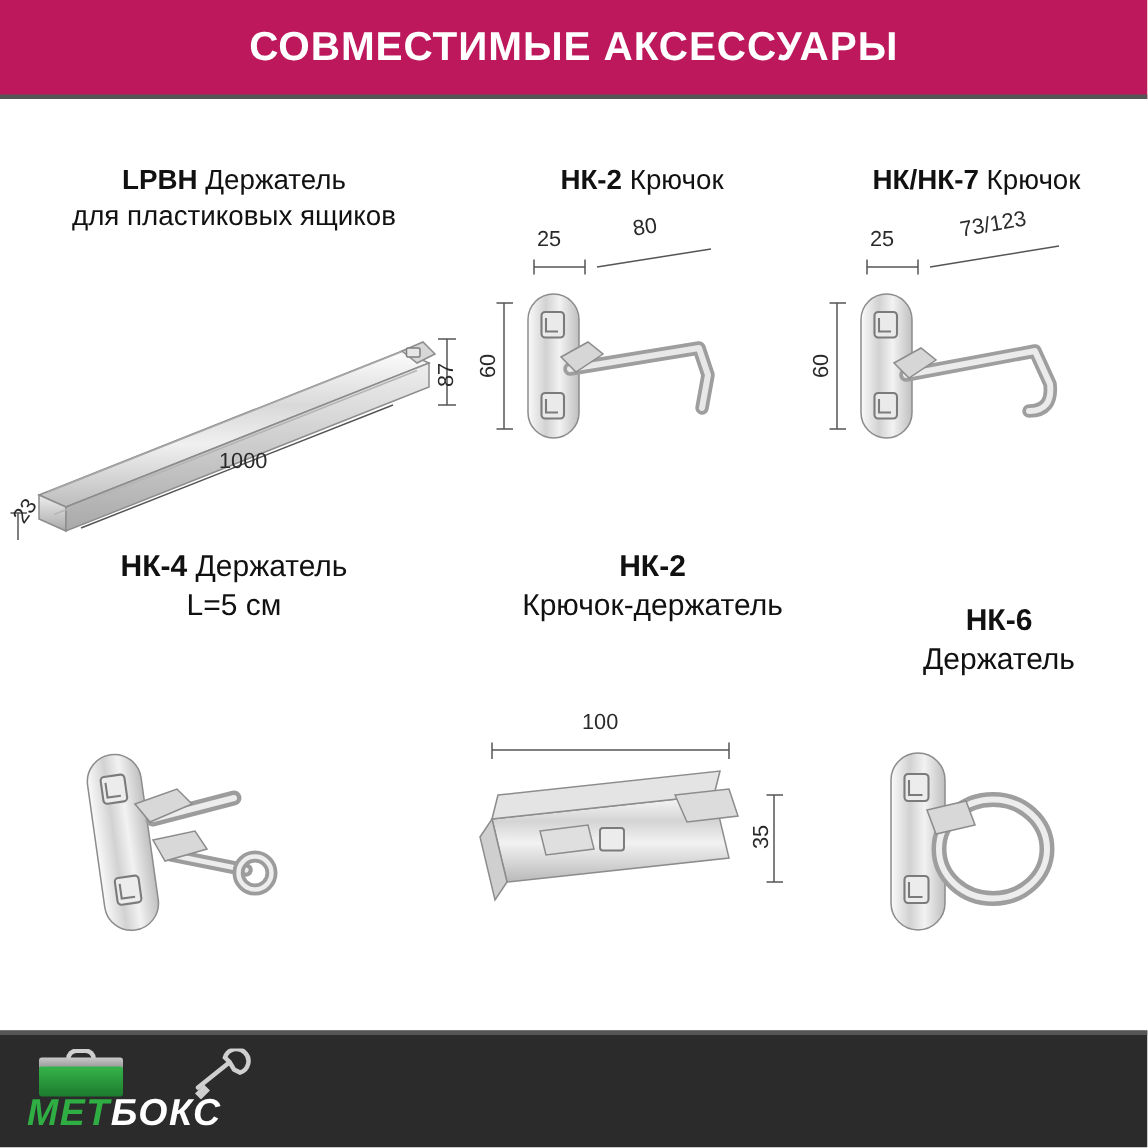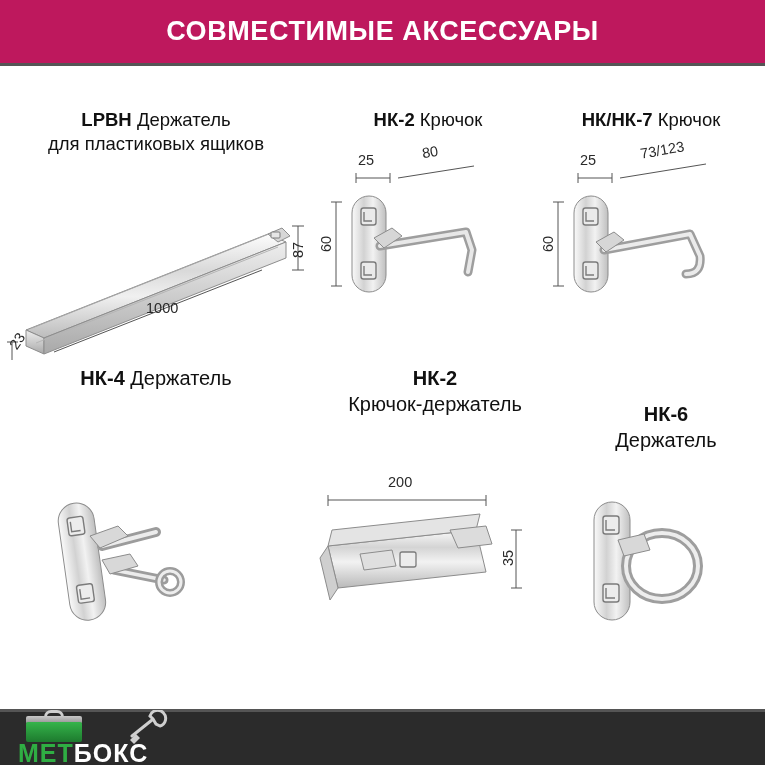--- a/index.html
+++ b/index.html
@@ -56,24 +56,24 @@
     font-size: 14.5px;
     color: #2a2a2a;
     white-space: nowrap;
   }
   .dimtxt.rot90 { transform: rotate(-90deg); transform-origin: 50% 50%; }
 
   
   .footer {
     position:absolute;
     left:0; bottom:0;
-    width:765px; height:56px;
+    width:765px; height:78px;
     background:#2b2b2b;
     border-top:3px solid #555;
-    display:flex; align-items:center;
+    display:flex; align-items:center;font-style:italic;
   }
   .logo-box{
     position:relative;
     margin-left:8px;
     width:168px; height:62px;
     display:flex; align-items:center; justify-content:center;
   }
   .logo-toolbox{
     position:absolute; left:18px; top:4px;
     width:56px; height:30px;
@@ -246,20 +246,21 @@
       <div class="dimtxt" style="left:40px; top:-2px;">25</div>
       <div class="dimtxt" style="left:100px; top:-12px; transform:rotate(-10deg);">73/123</div>
       <div class="dimtxt rot90" style="left:0px; top:82px;">60</div>
     </div>
   </div>
 
   <div class="cell" style="left:6px; top:300px; width:300px; height:310px;">
     <div class="cap" style="width:300px; font-size:20px;">
       <span class="code">НК-4</span>
       <span>Держатель</span>
+      <span class="sub">L=5 см</span>
     </div>
 
     <div class="fig" style="position:absolute; left:0; top:118px; width:300px; height:180px;">
       <svg width="300" height="180" viewBox="0 0 300 180">
 
         <g transform="rotate(-8 110 90)">
           <rect x="60" y="14" width="36" height="118" rx="18" fill="url(#pg)" stroke="#8c8c8c" stroke-width="1"></rect>
           <rect x="69" y="28" width="16" height="18" rx="2.5" fill="#ececec" stroke="#7b7b7b" stroke-width="1.4"></rect>
           <path d="M72,32 v10 h9" fill="none" stroke="#7b7b7b" stroke-width="1.4"></path>
           <rect x="69" y="96" width="16" height="18" rx="2.5" fill="#ececec" stroke="#7b7b7b" stroke-width="1.4"></rect>
@@ -307,21 +308,21 @@
 
         <line x1="28" y1="16" x2="186" y2="16" stroke="#555" stroke-width="1"></line>
         <line x1="28" y1="11" x2="28" y2="22" stroke="#555" stroke-width="1"></line>
         <line x1="186" y1="11" x2="186" y2="22" stroke="#555" stroke-width="1"></line>
 
         <line x1="216" y1="46" x2="216" y2="104" stroke="#555" stroke-width="1"></line>
         <line x1="211" y1="46" x2="222" y2="46" stroke="#555" stroke-width="1"></line>
         <line x1="211" y1="104" x2="222" y2="104" stroke="#555" stroke-width="1"></line>
       </svg>
 
-      <div class="dimtxt" style="left:88px; top:-10px;">200</div>
+      <div class="dimtxt" style="left:88px; top:-10px;">100</div>
       <div class="dimtxt rot90" style="left:200px; top:66px;">35</div>
     </div>
   </div>
 
   <div class="cell" style="left:566px; top:300px; width:200px; height:310px;">
     <div class="cap" style="width:200px; font-size:20px;margin-top:36px;">
       <span class="code">НК-6</span>
       <span class="sub">Держатель</span>
     </div>
 

